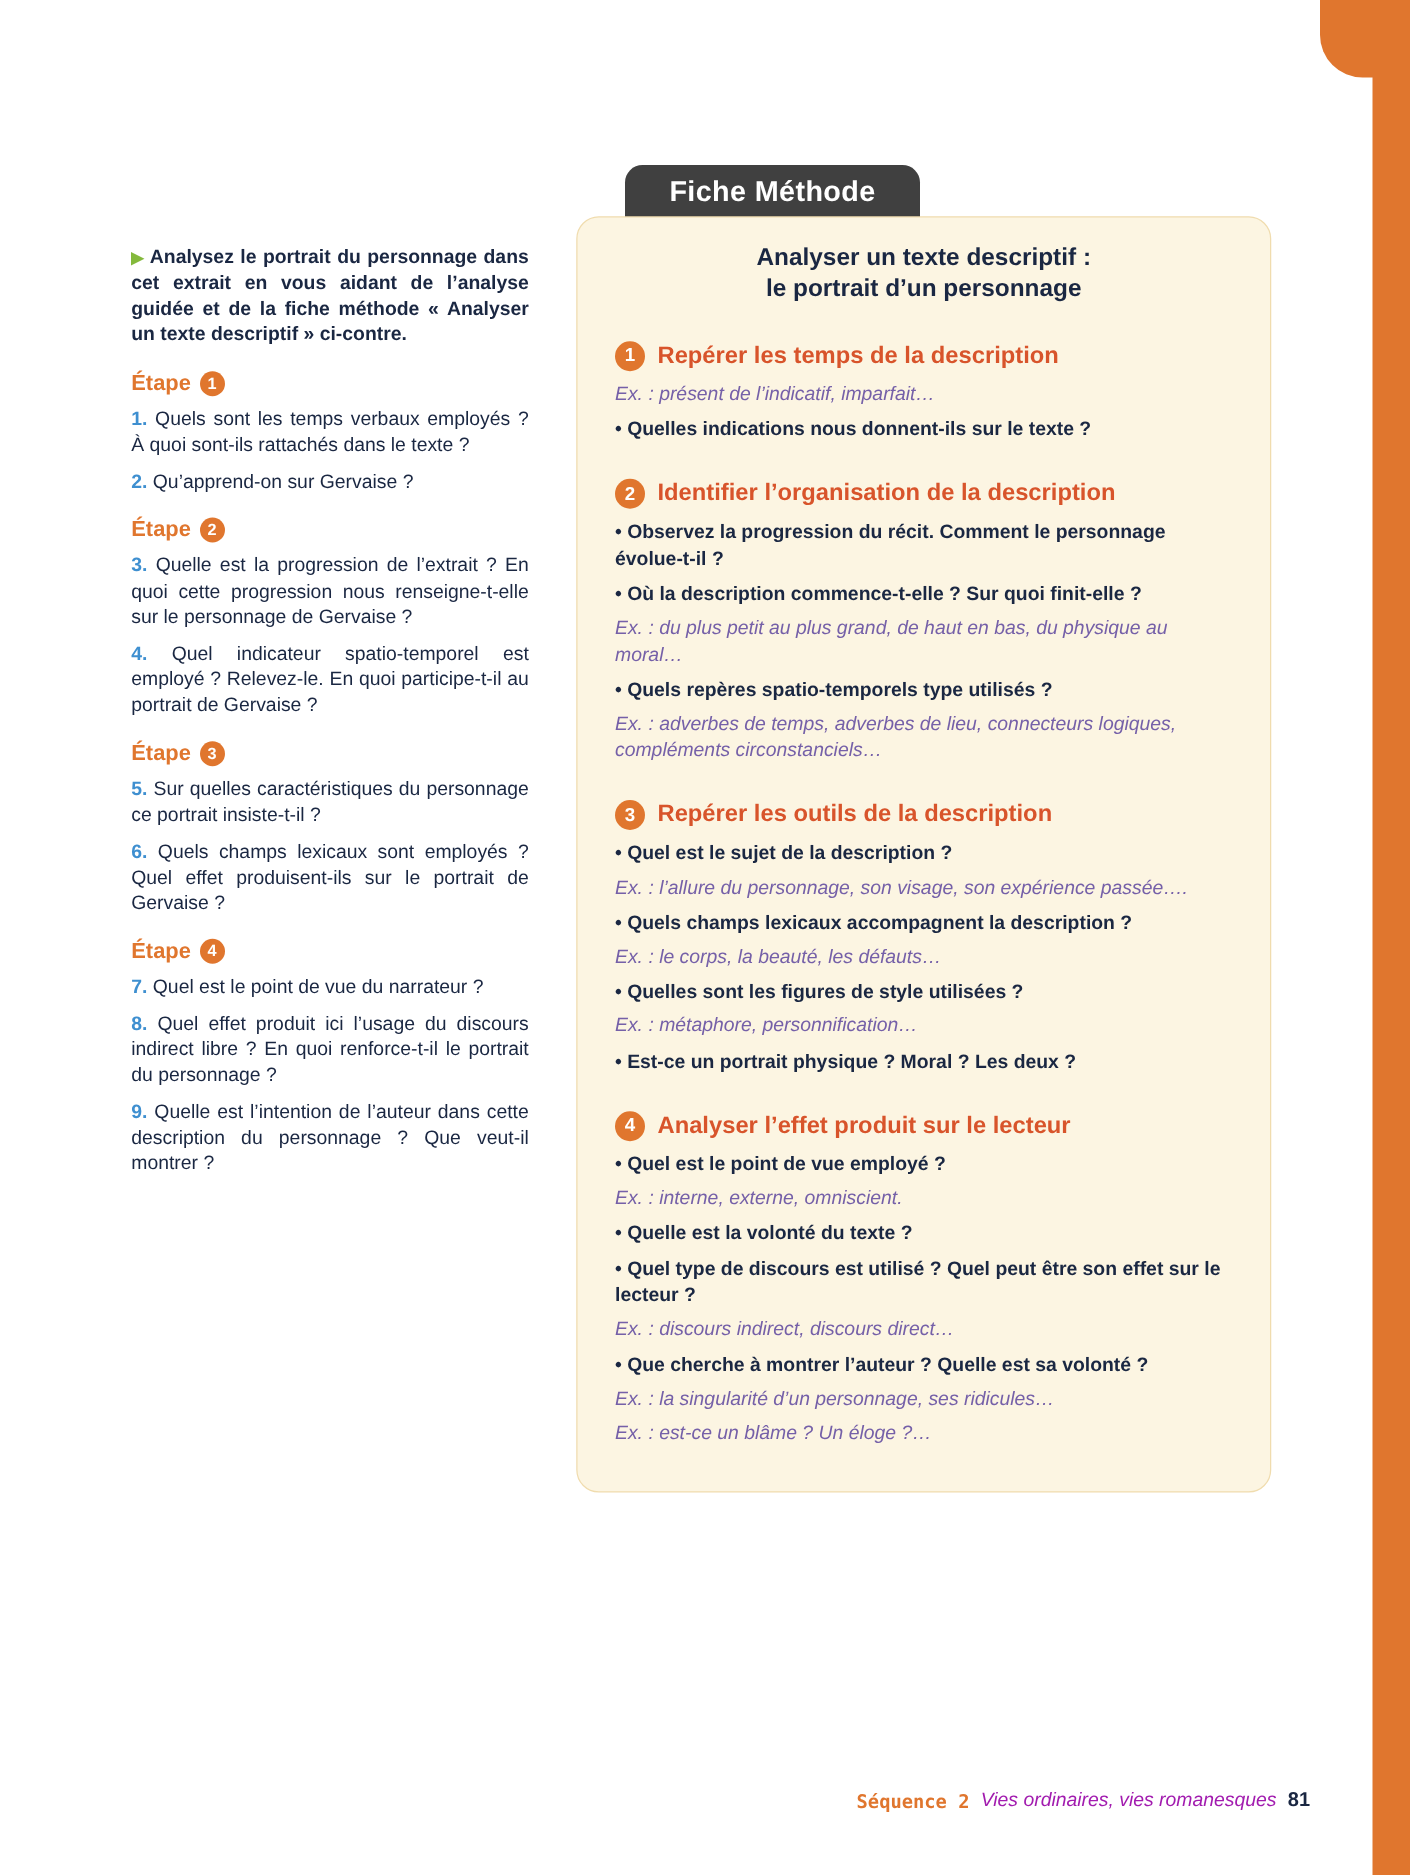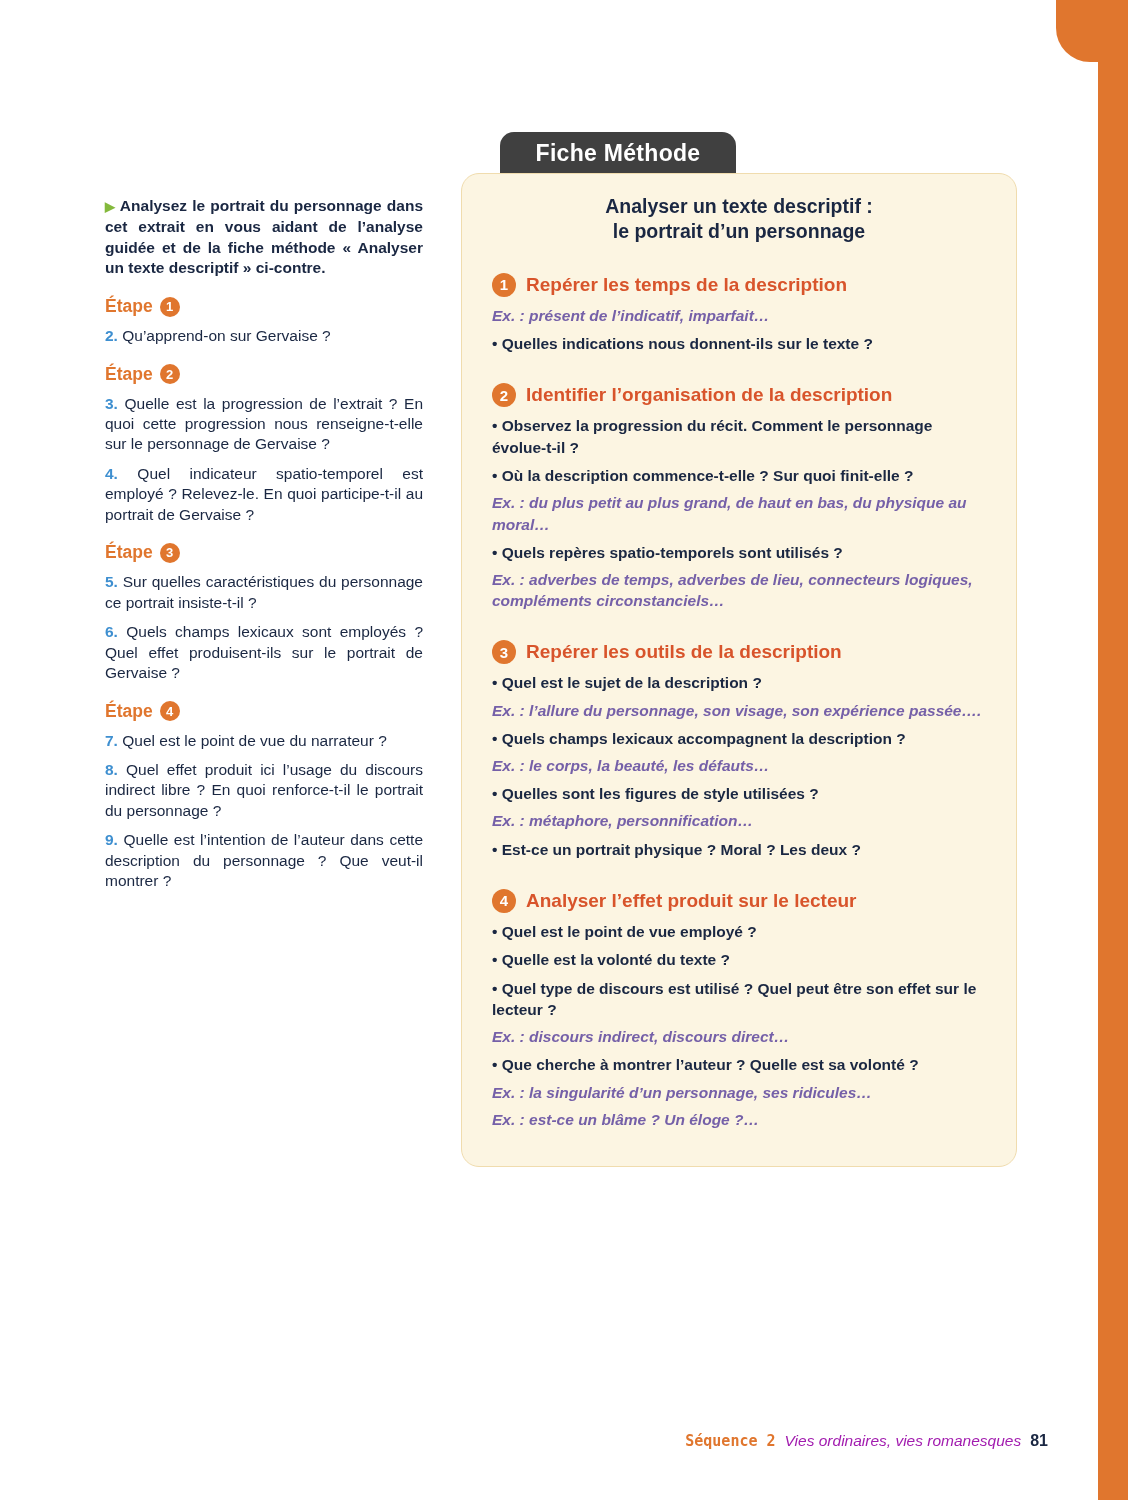--- a/index.html
+++ b/index.html
@@ -33,21 +33,21 @@
   }
   .fiche-title { text-align:center; font-weight:bold; font-size:19.5px; line-height:1.28; color:#1a2742; margin-bottom:6px; }
   .section { margin-top:29px; }
   .section-heading { display:flex; align-items:center; gap:10px; color:#d8542b; font-weight:bold; font-size:19px; margin-bottom:8px; }
   .section-circle {
     width:24px; height:24px; flex:0 0 24px; border-radius:50%;
     background:#e0762e; color:#fff; font-size:15px; font-weight:bold;
     display:flex; align-items:center; justify-content:center;
   }
   .item-bullet { color:#1a2742; font-weight:bold; font-size:15.5px; line-height:1.38; margin:7px 0 6px 0; }
-  .item-ex { color:#7560a8; font-style:italic; font-size:15.5px; line-height:1.36; margin:4px 0 6px 0;font-weight:bold; }
+  .item-ex { color:#7560a8; font-style:italic; font-size:15.5px; line-height:1.36; margin:4px 0 6px 0; }
 
   
   .left-col { position:absolute; left:105px; top:196px; width:318px; }
   .intro { font-weight:bold; font-size:15.5px; line-height:1.34; text-align:justify; }
   .intro-arrow { color:#84b93c; font-size:13px; margin-right:4px; font-style:normal; }
   .etape { color:#e0762e; font-weight:bold; font-size:17.5px; margin-top:17px; margin-bottom:9px; display:flex; align-items:center; gap:7px; }
   .etape-circle {
     width:20px; height:20px; border-radius:50%;
     background:#e0762e; color:#fff; font-size:13px; font-weight:bold;
     display:inline-flex; align-items:center; justify-content:center;
@@ -67,20 +67,21 @@
 <div class="side-corner"></div>
 <div class="side-bar"></div>
 
 <div class="left-col">
   <p class="intro"><span class="intro-arrow">▶</span><span>Analysez le portrait du personnage dans cet extrait en vous aidant de l’analyse guidée et de la fiche méthode « Analyser un texte descriptif » ci-contre.</span></p>
   <div>
       <div class="etape">
         <span>Étape</span>
         <span class="etape-circle">1</span>
       </div>
+      <p class="question"><span class="q-num">1. </span>Quels sont les temps verbaux employés ? À quoi sont-ils rattachés dans le texte ?</p>
       <p class="question"><span class="q-num">2. </span>Qu’apprend-on sur Gervaise ?</p>
       <div class="etape">
         <span>Étape</span>
         <span class="etape-circle">2</span>
       </div>
       <p class="question"><span class="q-num">3. </span>Quelle est la progression de l’extrait ? En quoi cette progression nous renseigne-t-elle sur le personnage de Gervaise ?</p>
       <p class="question"><span class="q-num">4. </span>Quel indicateur spatio-temporel est employé ? Relevez-le. En quoi participe-t-il au portrait de Gervaise ?</p>
       <div class="etape">
         <span>Étape</span>
         <span class="etape-circle">3</span>
@@ -116,21 +117,21 @@
         <p class="item-bullet">• Quelles indications nous donnent-ils sur le texte ?</p>
       </div>
       <div class="section">
         <div class="section-heading">
           <span class="section-circle">2</span>
           <span>Identifier l’organisation de la description</span>
         </div>
         <p class="item-bullet">• Observez la progression du récit. Comment le personnage évolue-t-il ?</p>
         <p class="item-bullet">• Où la description commence-t-elle ? Sur quoi finit-elle ?</p>
         <p class="item-ex">Ex. : du plus petit au plus grand, de haut en bas, du physique au moral…</p>
-        <p class="item-bullet">• Quels repères spatio-temporels sont utilisés ?</p>
+        <p class="item-bullet">• Quels repères spatio-temporels type utilisés ?</p>
         <p class="item-ex">Ex. : adverbes de temps, adverbes de lieu, connecteurs logiques, compléments circonstanciels…</p>
       </div>
       <div class="section">
         <div class="section-heading">
           <span class="section-circle">3</span>
           <span>Repérer les outils de la description</span>
         </div>
         <p class="item-bullet">• Quel est le sujet de la description ?</p>
         <p class="item-ex">Ex. : l’allure du personnage, son visage, son expérience passée….</p>
         <p class="item-bullet">• Quels champs lexicaux accompagnent la description ?</p>
@@ -138,20 +139,21 @@
         <p class="item-bullet">• Quelles sont les figures de style utilisées ?</p>
         <p class="item-ex">Ex. : métaphore, personnification…</p>
         <p class="item-bullet">• Est-ce un portrait physique ? Moral ? Les deux ?</p>
       </div>
       <div class="section">
         <div class="section-heading">
           <span class="section-circle">4</span>
           <span>Analyser l’effet produit sur le lecteur</span>
         </div>
         <p class="item-bullet">• Quel est le point de vue employé ?</p>
+        <p class="item-ex">Ex. : interne, externe, omniscient.</p>
         <p class="item-bullet">• Quelle est la volonté du texte ?</p>
         <p class="item-bullet">• Quel type de discours est utilisé ? Quel peut être son effet sur le lecteur ?</p>
         <p class="item-ex">Ex. : discours indirect, discours direct…</p>
         <p class="item-bullet">• Que cherche à montrer l’auteur ? Quelle est sa volonté ?</p>
         <p class="item-ex">Ex. : la singularité d’un personnage, ses ridicules…</p>
         <p class="item-ex">Ex. : est-ce un blâme ? Un éloge ?…</p>
       </div>
     </div>
 </div>
 

